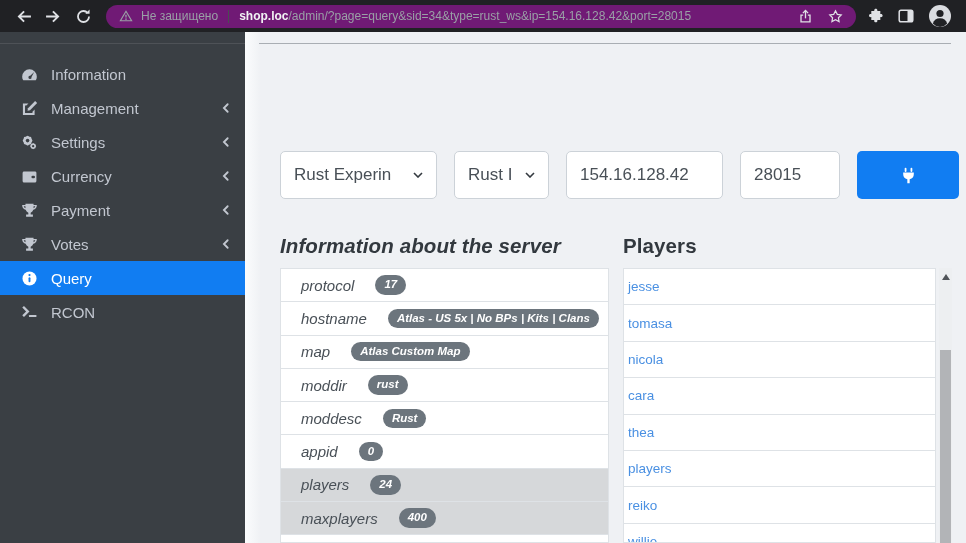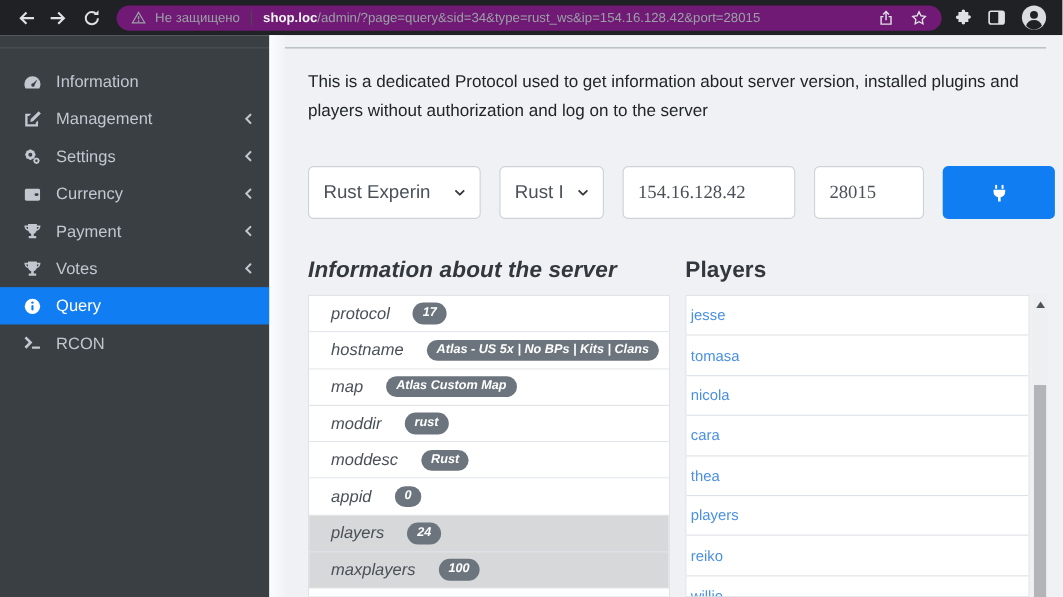--- a/index.html
+++ b/index.html
@@ -73,21 +73,21 @@
     font-size:17px; color:#495057; display:flex; align-items:center; padding:1px 13px;
     font-family:"Liberation Sans", sans-serif;
   }
   .select { cursor:pointer; }
   .select .sel-text { white-space:nowrap; overflow:hidden; flex:1 1 auto; }
   .select .caret { margin-left:8px; flex:0 0 auto; display:flex; }
   .sel-game { width:157px; }
   .sel-type { width:95px; }
   .inp-ip { width:157px; }
   .inp-port { width:100px; }
-  input.ctl { outline:none;font-family:Liberation Serif, serif; }
+  input.ctl { outline:none; }
   .connect-btn {
     width:102px; height:48px; border:none; border-radius:5px; background:#117df2;
     display:flex; align-items:center; justify-content:center; cursor:pointer;
   }
   .connect-btn svg { width:17px; height:17px; fill:#ffffff; }
 
   .col { position:absolute; top:202px; }
   .col h2 { margin:0; font-size:20.5px; font-weight:700; color:#32383e; letter-spacing:0.1px; }
   .col-info { left:35px; width:329px;font-style:italic; }
   .col-players { left:378px; width:329px; }
@@ -288,21 +288,20 @@
           </svg>
         </span>
         <span class="sb-label">RCON</span>
       </div>
     </nav>
 </aside>
 
 <main class="content">
   <div class="top-rule"></div>
 
-  <p class="description">This is a dedicated Protocol used to get information about server version, installed plugins and players without authorization and log on to the server</p>
 
   <div class="query-form">
     <div class="ctl select sel-game">
       <span class="sel-text">Rust Experin</span>
       <span class="caret">
         <svg viewBox="0 0 10 6" width="10" height="6">
             <path d="M1 1l4 4 4-4" fill="none" stroke="#343a40" stroke-width="1.6"></path>
           </svg>
       </span>
     </div>
@@ -351,21 +350,21 @@
         <div class="info-row">
           <span class="info-key">appid</span>
           <span class="badge">0</span>
         </div>
         <div class="info-row hl">
           <span class="info-key">players</span>
           <span class="badge">24</span>
         </div>
         <div class="info-row hl">
           <span class="info-key">maxplayers</span>
-          <span class="badge">100</span>
+          <span class="badge">400</span>
         </div>
         <div class="info-row">
           <span class="info-key"></span>
           <span class="badge cut"></span>
         </div>
       </div>
   </section>
 
   <section class="col col-players">
     <h2>Players</h2>

